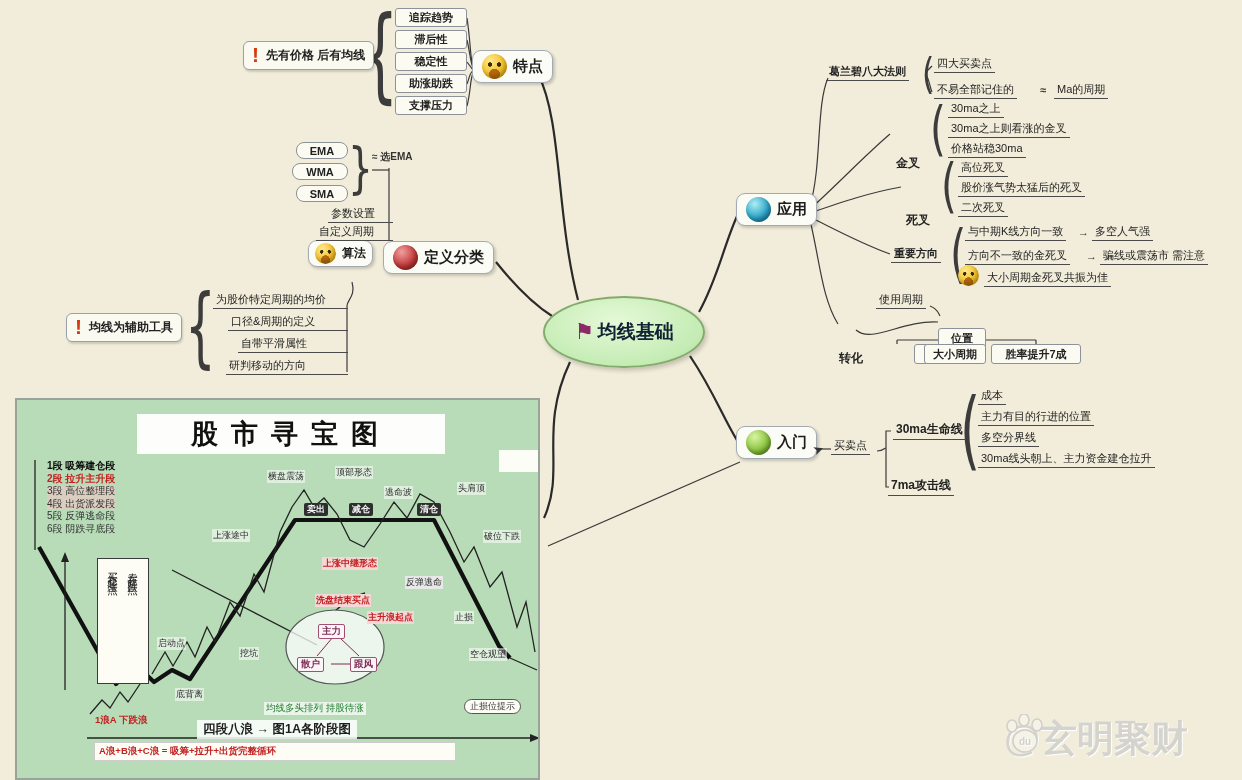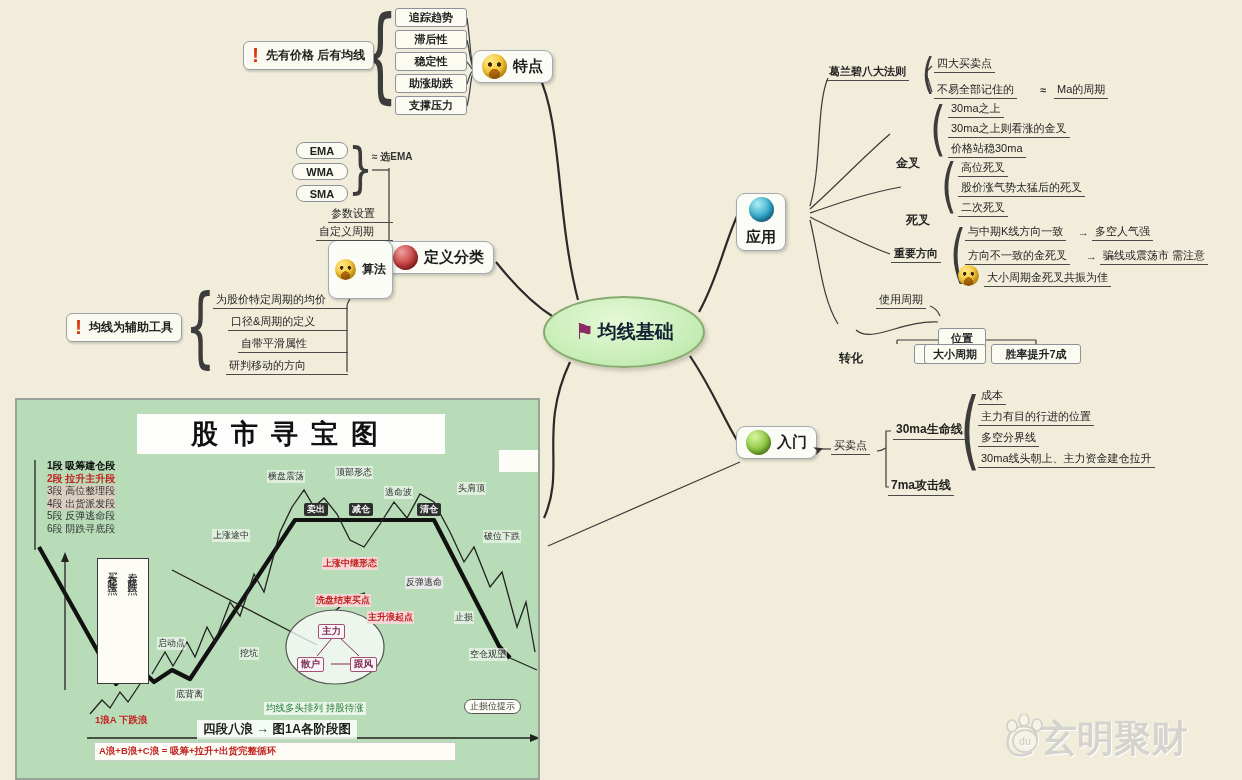--- a/index.html
+++ b/index.html
@@ -125,42 +125,42 @@
   <div class="brace" style="left:362px;top:2px;font-size:104px;transform:scaleX(.55);transform-origin:left top;">{</div>
   <div class="notebox" style="left:243px;top:41px;">
     <span class="excl">!</span>
     <span>先有价格 后有均线</span>
   </div>
 
   <div class="node" style="left:383px;top:241px;">
     <span class="ball red"></span>
     <span class="txt">定义分类</span>
   </div>
-  <div class="node" style="left:328px;top:240px;padding:18px 6px;">
+  <div class="node" style="left:308px;top:240px;padding:2px 6px;">
     <span class="ball sm yellow face"></span>
     <span class="txt" style="font-size:12px;">算法</span>
   </div>
   <div class="lbl" style="left:328px;top:206px;width:59px;">参数设置</div>
   <div class="lbl" style="left:316px;top:224px;width:71px;">自定义周期</div>
   <div class="boxitem" style="left:296px;top:142px;width:52px;height:17px;border-radius:8px;">EMA</div>
   <div class="boxitem" style="left:292px;top:163px;width:56px;height:17px;border-radius:8px;">WMA</div>
   <div class="boxitem" style="left:296px;top:185px;width:52px;height:17px;border-radius:8px;">SMA</div>
   <div class="brace" style="left:348px;top:140px;font-size:56px;transform:scaleX(.7);transform-origin:left top;">}</div>
   <div class="glyph" style="left:372px;top:150px;font-size:10px;">≈ 选EMA</div>
   <div class="notebox" style="left:66px;top:313px;">
     <span class="excl">!</span>
     <span>均线为辅助工具</span>
   </div>
   <div class="brace" style="left:185px;top:282px;font-size:88px;transform:scaleX(.55);transform-origin:left top;">{</div>
   <div class="lbl" style="left:213px;top:292px;width:129px;">为股价特定周期的均价</div>
   <div class="lbl" style="left:228px;top:314px;width:114px;">口径&amp;周期的定义</div>
   <div class="lbl" style="left:238px;top:336px;width:104px;">自带平滑属性</div>
   <div class="lbl" style="left:226px;top:358px;width:116px;">研判移动的方向</div>
 
-  <div class="node" style="left:736px;top:193px;flex-direction:column;">
+  <div class="node" style="left:736px;top:193px;">
     <span class="ball blue"></span>
     <span class="txt">应用</span>
   </div>
   <div class="lbl b" style="left:826px;top:64px;">葛兰碧八大法则</div>
   <div class="brace" style="left:922px;top:54px;font-size:42px;transform:scaleX(.75);transform-origin:left top;">(</div>
   <div class="lbl" style="left:934px;top:56px;">四大买卖点</div>
   <div class="lbl" style="left:934px;top:82px;">不易全部记住的</div>
   <div class="glyph" style="left:1040px;top:84px;">≈</div>
   <div class="lbl" style="left:1054px;top:82px;">Ma的周期</div>
 

